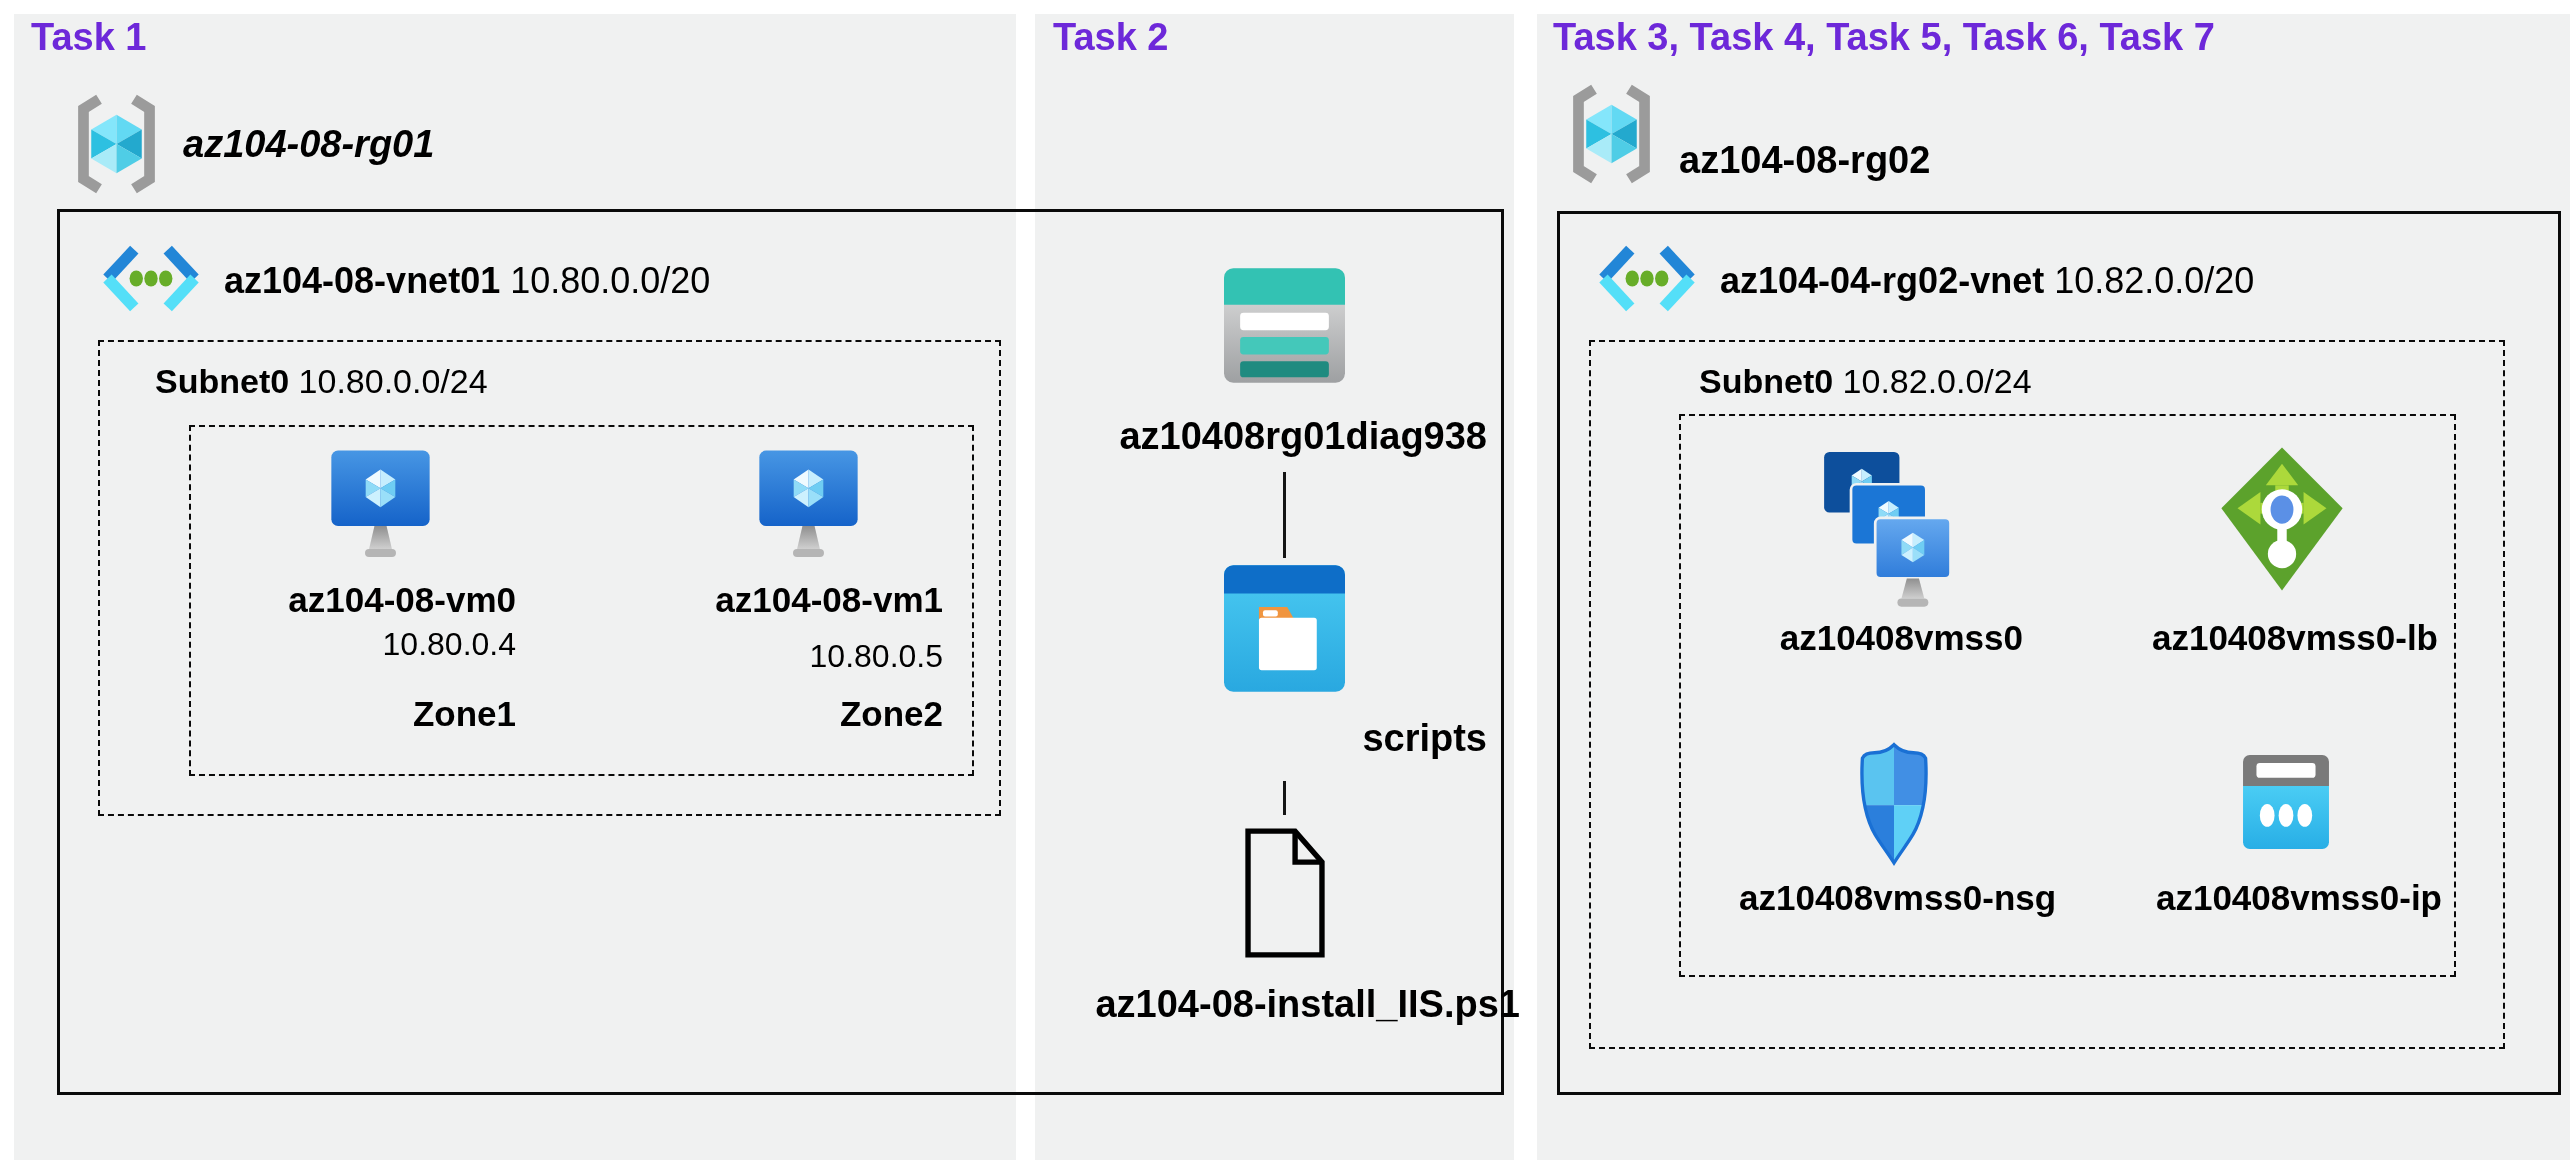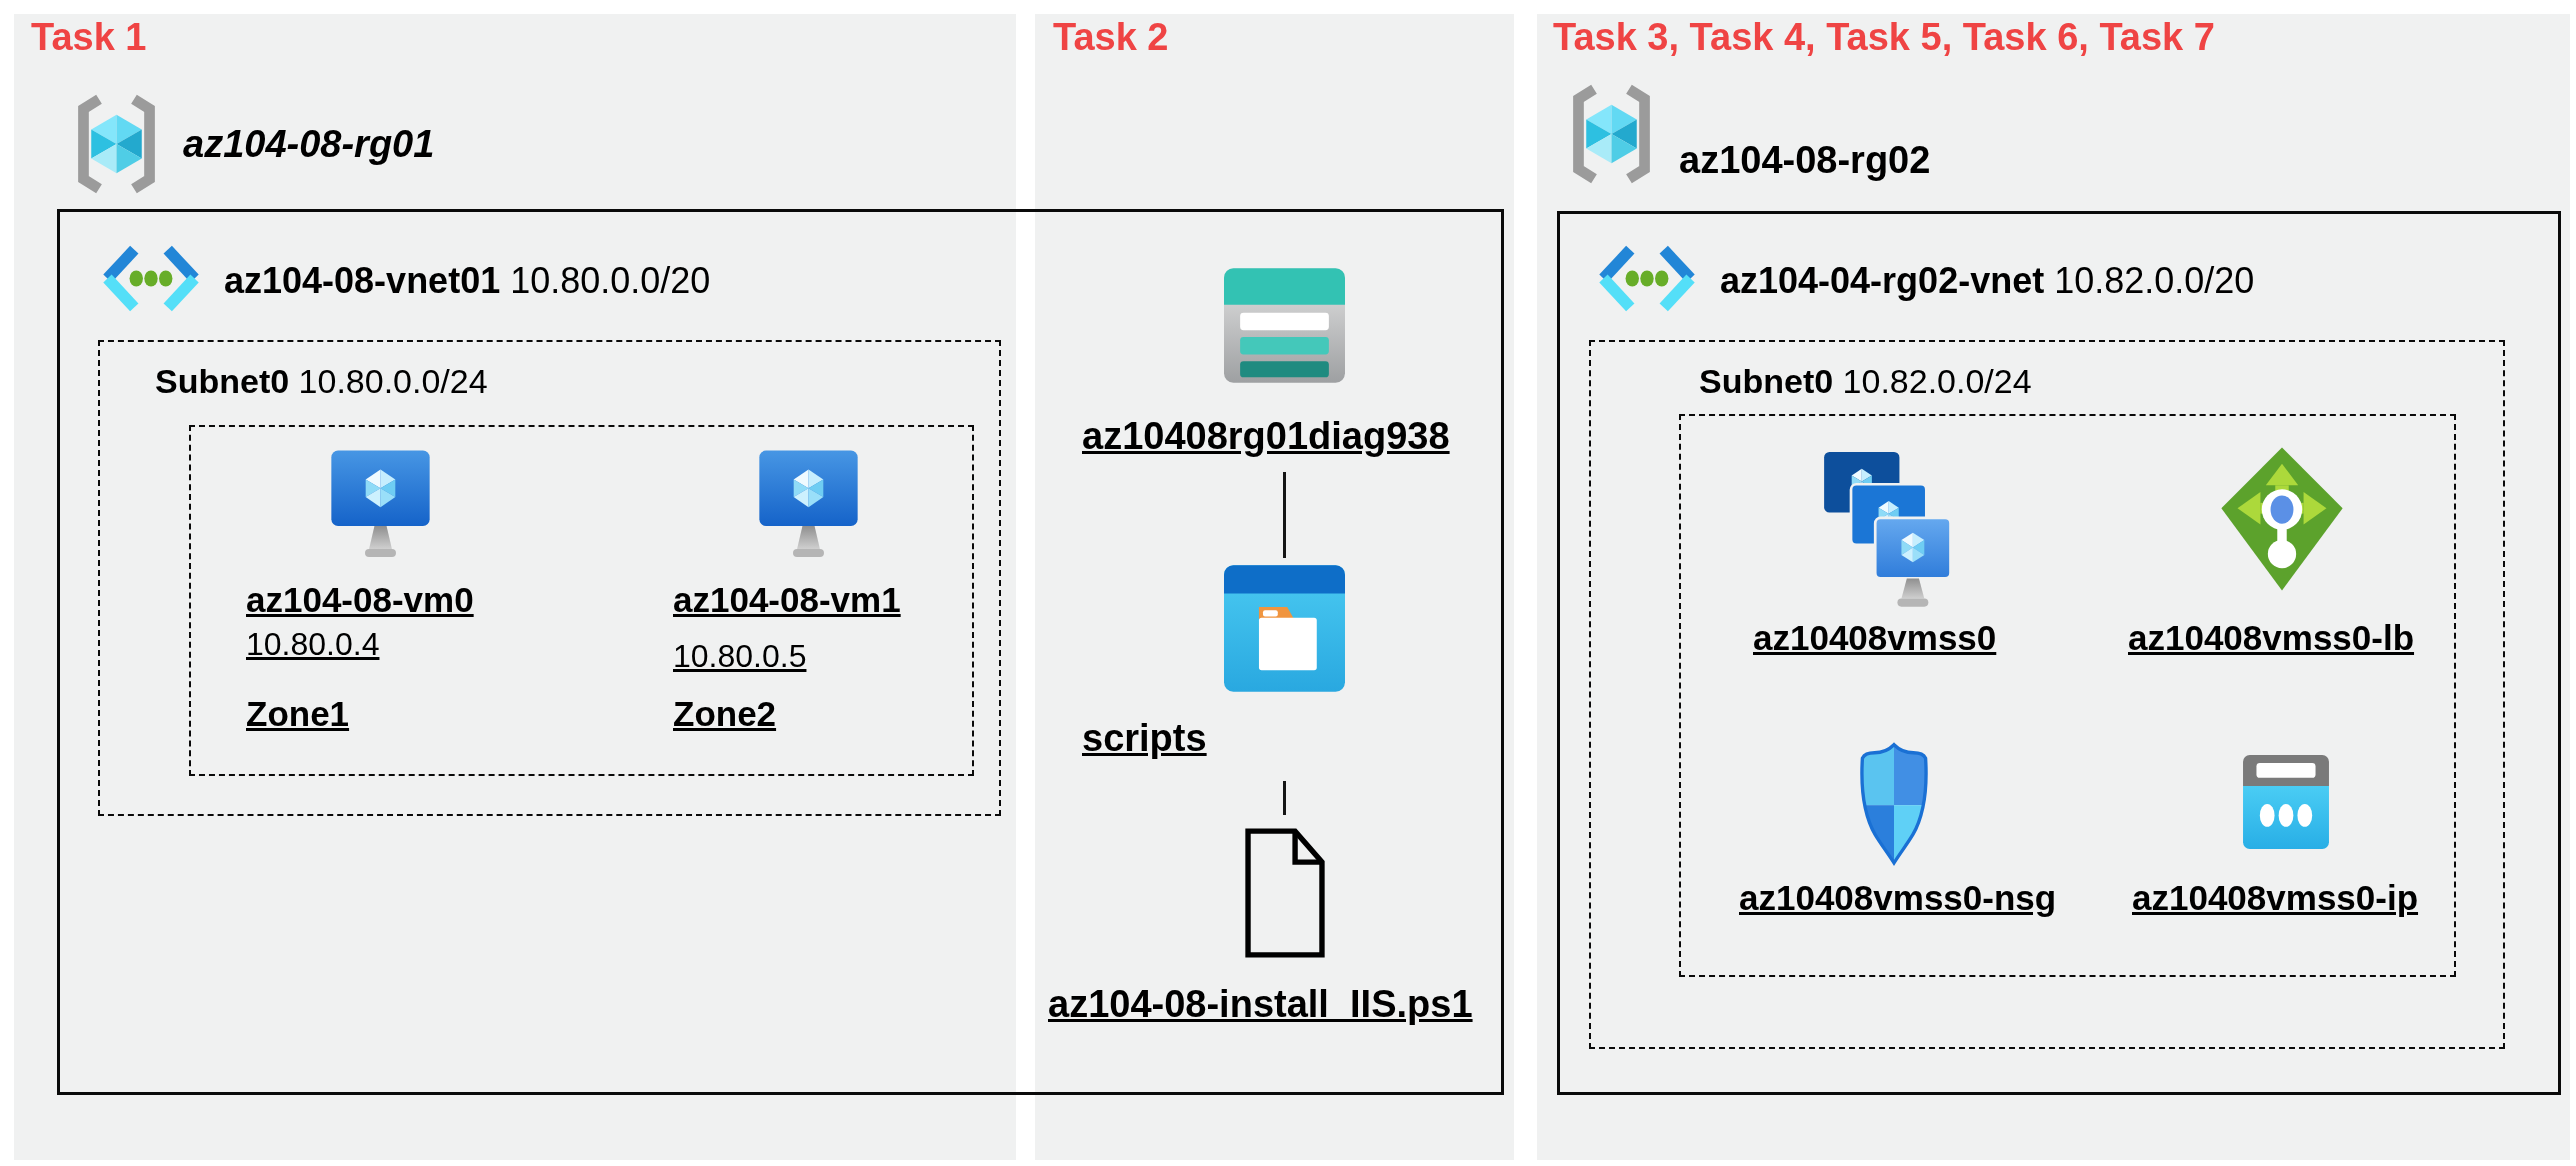--- a/index.html
+++ b/index.html
@@ -2,26 +2,26 @@
 <html style="font-size:10.8px"><head>
 <meta charset="utf-8">
 <style>
   html,body{margin:0;padding:0;background:#ffffff;}
   #stage{position:relative;width:2576px;height:1166px;background:#ffffff;
          font-family:"Liberation Sans",sans-serif;color:#000;overflow:hidden;}
   .panel{position:absolute;top:13.5px;height:1146px;background:#F0F1F1;}
   #panel-1{left:13.5px;width:1002px;}
   #panel-2{left:1035px;width:479px;}
   #panel-3{left:1537px;width:1033px;}
-  .heading{position:absolute;top:16px;font-size:38px;font-weight:bold;color:#ef4444;white-space:nowrap;}
+  .heading{position:absolute;top:16px;font-size:38px;font-weight:bold;color:#6d28d9;white-space:nowrap;}
   .blackbox{position:absolute;border:3.4px solid #0a0a0a;background:transparent;z-index:3;}
   .dashbox{position:absolute;border:2.7px dashed #0a0a0a;background:transparent;z-index:4;}
   .lbl{position:absolute;white-space:nowrap;z-index:6;}
   .b{font-weight:bold;text-align:center;}
-  .center{text-align:left;text-decoration:underline;}
+  .center{text-align:right;}
   .rg-label{font-size:38px;font-weight:bold;}
   .vnet-label{font-size:36px;}
   .subnet-label{font-size:34px;}
   .res-label{font-size:35px;font-weight:bold;}
   .ip-label{font-size:32px;}
   .t2-label{font-size:38px;font-weight:bold;}
   .icon{position:absolute;z-index:5;}
   .vline{position:absolute;width:2.7px;background:#151515;z-index:5;}
 </style>
 </head>

